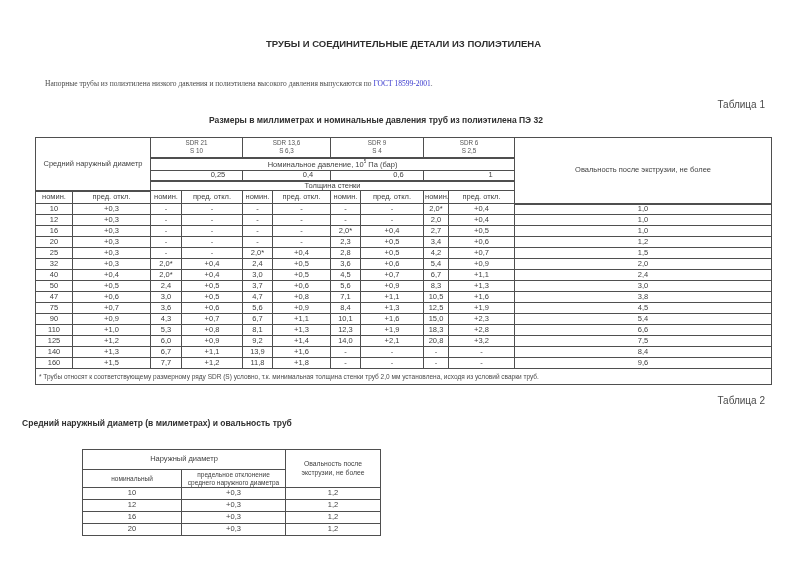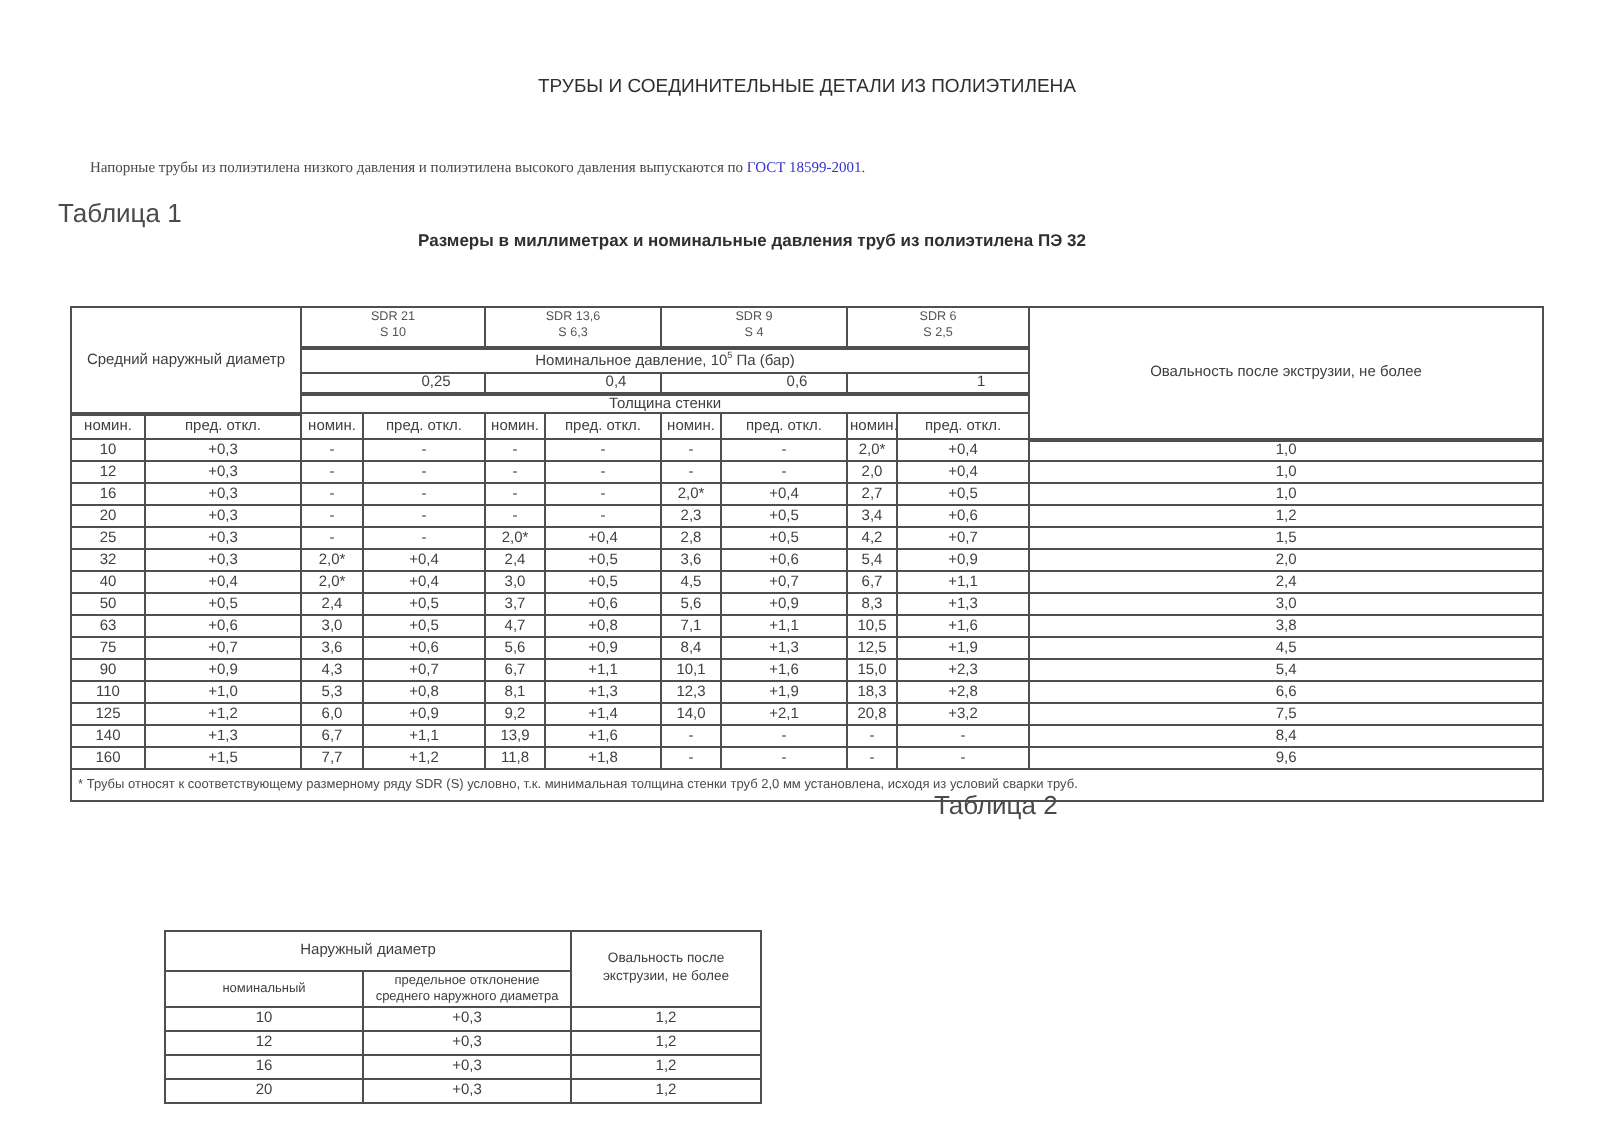--- a/index.html
+++ b/index.html
@@ -5,43 +5,43 @@
   * { margin:0; padding:0; box-sizing:border-box; }
   html,body { width:807px; height:571px; background:#ffffff; }
   body {
     position:relative;
     font-family:"Liberation Sans", sans-serif;
     color:#3a3a3a;
     overflow:hidden;
   }
   .doc-title {
     position:absolute; top:38px; left:0; width:807px;
-    text-align:center; font-weight:normal; font-size:9.5px; color:#2f2f2f;
+    text-align:center; font-weight:bold; font-size:9.5px; color:#2f2f2f;
   }
   .intro {
     position:absolute; top:79px; left:45px; width:720px;
     font-size:7.5px; color:#4a4a4a;font-family:Liberation Serif, serif;
   }
   .link { color:#3333cc; cursor:pointer; text-decoration:none; }
   .tbl-label {
     position:absolute; right:42px; width:200px;
-    font-size:13px; color:#4a4a4a;
+    text-align:right; font-size:10px; color:#4a4a4a;
   }
   .tbl-label.t1 { top:99px; }
   .tbl-label.t2 { top:395px; }
   .tbl-title {
     position:absolute; left:0; width:807px; text-align:center;
     font-weight:bold; font-size:8.5px; color:#2f2f2f; line-height:12px;padding-left:16px;
   }
   .tbl-title.t1 { top:114px; }
   .tbl-title.t2 { top:417px; }
 
   table {
     border-collapse:collapse; table-layout:fixed;
-    font-size:7.5px; color:#3f3f3f;margin-top:16px;
+    font-size:7.5px; color:#3f3f3f;
   }
   td {
     border:1px solid #4f4f4f; text-align:center; vertical-align:middle;
     padding:0 1px; line-height:1.15; overflow:hidden;
   }
   .t1-wrap { position:absolute; top:137px; left:35px; }
   .t1 { width:736px; }
   .t1 .rowA td { height:20px; border-bottom-width:2px; }
   .t1 .rowB td { height:13px; }
   .t1 .rowC td { height:10px; border-bottom-width:2px;padding-left:44px; }
@@ -233,21 +233,21 @@
           <td>+0,5</td>
           <td>3,7</td>
           <td>+0,6</td>
           <td>5,6</td>
           <td>+0,9</td>
           <td>8,3</td>
           <td>+1,3</td>
           <td>3,0</td>
         </tr>
         <tr>
-          <td>63</td>
+          <td>47</td>
           <td>+0,6</td>
           <td>3,0</td>
           <td>+0,5</td>
           <td>4,7</td>
           <td>+0,8</td>
           <td>7,1</td>
           <td>+1,1</td>
           <td>10,5</td>
           <td>+1,6</td>
           <td>3,8</td>
@@ -334,20 +334,21 @@
     <tbody>
       <tr class="footnote-row">
         <td colspan="11">* Трубы относят к соответствующему размерному ряду SDR (S) условно, т.к. минимальная толщина стенки труб 2,0 мм установлена, исходя из условий сварки труб.</td>
       </tr>
     </tbody>
   </table>
 </div>
 
 <div class="tbl-label t2">Таблица 2</div>
 <div class="tbl-title t2">
+  <div>Средний наружный диаметр (в милиметрах) и овальность труб</div>
 </div>
 
 <div class="t2-wrap">
   <table class="t2">
     <colgroup>
       <col style="width:99px">
         <col style="width:104px">
         <col style="width:95px">
     </colgroup>
     <thead>

